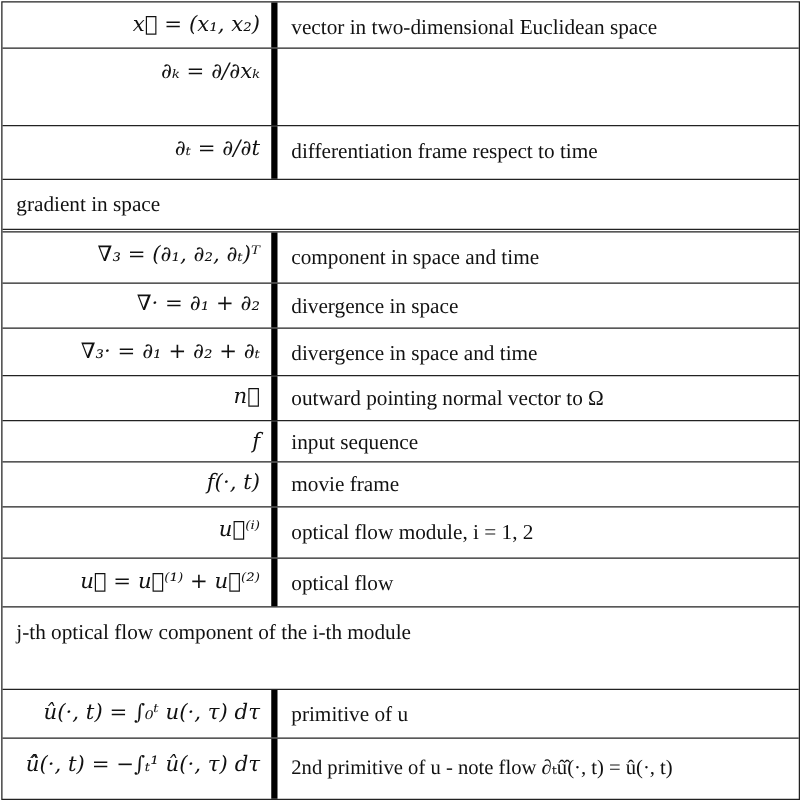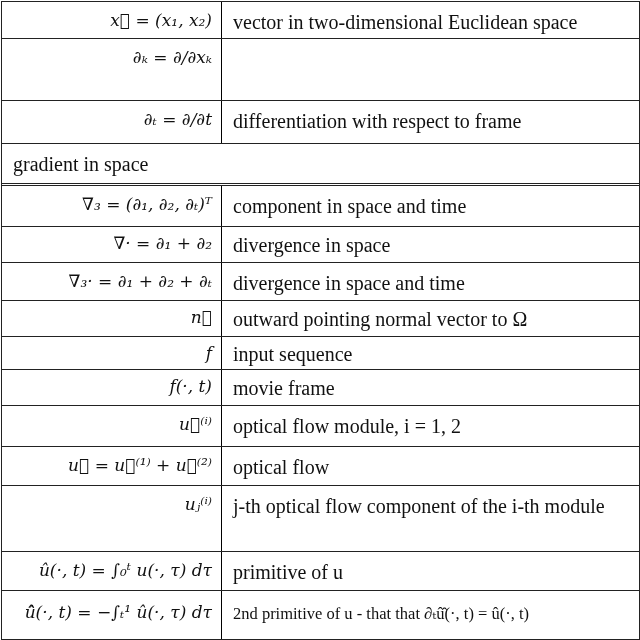--- a/index.html
+++ b/index.html
@@ -2,39 +2,39 @@
 <html><head>
 <meta charset="utf-8">
 <style>
   html, body { margin:0; padding:0; background:#ffffff; }
   body { width:640px; height:640px; overflow:hidden; position:relative;
          font-family: "DejaVu Serif", "Liberation Serif", serif; color:#111; }
   .tbl { position:absolute; left:1px; top:1px; width:637px; border:1px solid #222; border-collapse:collapse; }
   .row { display:flex; border-bottom:1px solid #222; box-sizing:border-box; }
   .row:last-child { border-bottom:none; }
   .row.dbl { border-bottom:3px double #222; }
-  .sym { width:220px; box-sizing:border-box; border-right:1px solid #000000; text-align:right;
+  .sym { width:220px; box-sizing:border-box; border-right:5px solid #000000; text-align:right;
          padding:8px 9px 0 6px; font-family:"DejaVu Serif","Liberation Serif",serif; font-style:italic; font-size:17px; white-space:nowrap; }
   .sym.up { padding-top:6px; }
-  .desc { flex:1; box-sizing:border-box; padding:8px 8px 0 11px; font-family:"Liberation Serif","DejaVu Serif",serif; font-size:20px; line-height:24px; }
+  .desc { flex:1; box-sizing:border-box; padding:8px 8px 0 11px; font-family:"Liberation Serif","DejaVu Serif",serif; font-size:17px; line-height:24px; }
 </style>
 </head>
 <body>
 
 <div class="tbl">
   <div class="row" style="height:37px">
     <div class="sym">x⃗ = (x₁, x₂)</div>
     <div class="desc">vector in two-dimensional Euclidean space</div>
   </div>
   <div class="row" style="height:62px">
     <div class="sym">∂ₖ = ∂/∂xₖ</div>
   </div>
   <div class="row" style="height:43px">
     <div class="sym">∂ₜ = ∂/∂t</div>
-    <div class="desc">differentiation with respect to frame</div>
+    <div class="desc">differentiation frame respect to time</div>
   </div>
   <div class="row dbl" style="height:42px">
     <div class="desc">gradient in space</div>
   </div>
   <div class="row" style="height:41px">
     <div class="sym">∇₃ = (∂₁, ∂₂, ∂ₜ)ᵀ</div>
     <div class="desc">component in space and time</div>
   </div>
   <div class="row" style="height:36px">
     <div class="sym up">∇· = ∂₁ + ∂₂</div>
@@ -58,24 +58,23 @@
   </div>
   <div class="row" style="height:41px">
     <div class="sym">u⃗⁽ⁱ⁾</div>
     <div class="desc">optical flow module, i = 1, 2</div>
   </div>
   <div class="row" style="height:39px">
     <div class="sym">u⃗ = u⃗⁽¹⁾ + u⃗⁽²⁾</div>
     <div class="desc">optical flow</div>
   </div>
   <div class="row" style="height:66px">
-    <div class="sym">uⱼ⁽ⁱ⁾</div>
     <div class="desc">j-th optical flow component of the i-th module</div>
   </div>
   <div class="row" style="height:39px">
     <div class="sym">û(·, t) = ∫₀ᵗ u(·, τ) dτ</div>
     <div class="desc">primitive of u</div>
   </div>
   <div class="row" style="height:48px">
     <div class="sym" style="padding-top:11px">û̂(·, t) = −∫ₜ¹ û(·, τ) dτ</div>
-    <div class="desc" style="padding-top:11px;font-size:16.5px;white-space:nowrap">2nd primitive of u - that that ∂ₜû̂(·, t) = û(·, t)</div>
+    <div class="desc" style="padding-top:11px;font-size:16.5px;white-space:nowrap">2nd primitive of u - note flow ∂ₜû̂(·, t) = û(·, t)</div>
   </div>
 </div>
 
 </body></html>

